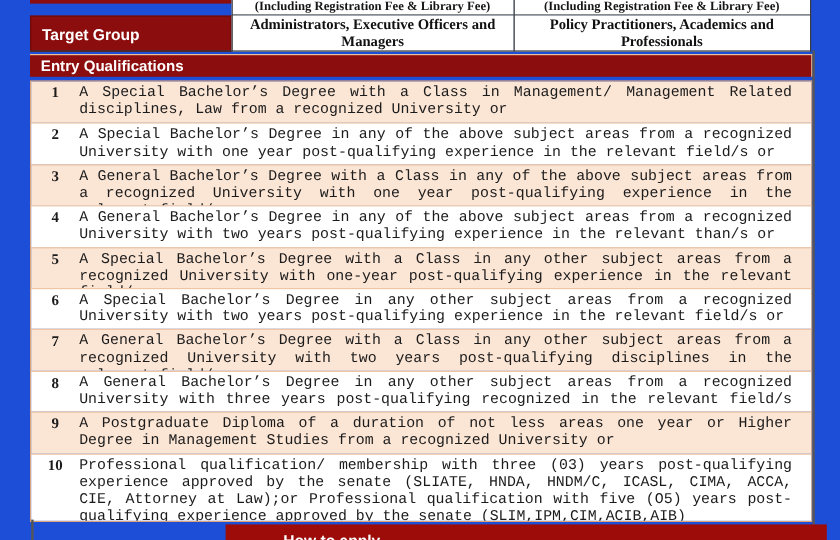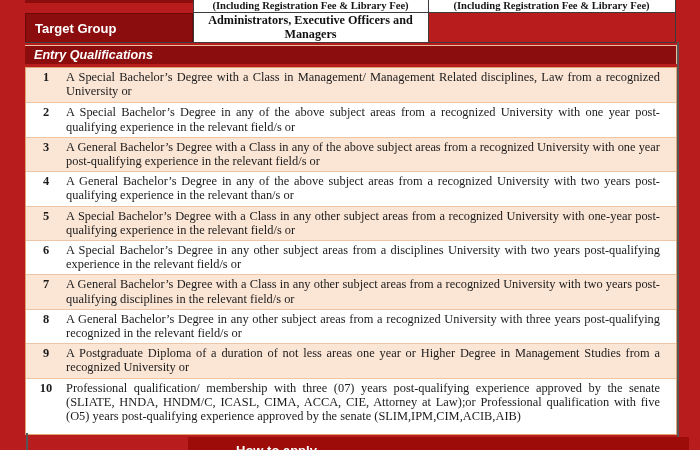--- a/index.html
+++ b/index.html
@@ -1,16 +1,16 @@
 <!DOCTYPE html>
 <html><head>
 <meta charset="utf-8">
 <style>
   html,body{margin:0;padding:0;background:#ffffff;}
-  #page{position:relative;width:700px;height:450px;background:#b91c1c;overflow:hidden;
+  #page{position:relative;width:700px;height:450px;background:#1d4ed8;overflow:hidden;
         font-family:"Liberation Serif",serif;color:#1b1b1b;}
 
   
   .red-sliver{position:absolute;left:25px;top:0;width:168px;height:3px;background:#8c0d0d;}
   .fee-cell{position:absolute;top:0;height:13px;background:#fff;
             font-weight:bold;font-size:10.6px;line-height:12px;text-align:center;
             color:#161616;overflow:hidden;white-space:nowrap;}
   .fee-cell.c1{left:193px;width:235px;}
   .fee-cell.c2{left:428px;width:247px;}
   .hline-under-fee{position:absolute;left:193px;top:12px;width:483px;height:1px;background:#3c3c3c;}
@@ -27,55 +27,56 @@
   .vline{position:absolute;width:1px;background:#3c3c3c;}
   .v1{left:193px;top:0;height:43px;}
   .v2{left:428px;top:0;height:43px;}
   .v3{left:675px;top:0;height:43px;}
   .header-bottom{position:absolute;left:25px;top:42px;width:651px;height:1px;background:#3c3c3c;}
 
   
   .section-bar{position:absolute;left:25px;top:45px;width:652px;height:19px;background:#8c0d0d;
                box-sizing:border-box;border-top:1px solid #e8c09c;border-right:1px solid #e8c09c;
                display:flex;align-items:center;padding-left:9px;
-               font-family:"Liberation Sans",sans-serif;font-weight:600;font-size:12.6px;color:#ffffff;font-style:italic;}
+               font-family:"Liberation Sans",sans-serif;font-weight:600;font-size:12.6px;color:#ffffff;}
 
   .bottom-bar{position:absolute;left:188px;top:437px;width:501px;height:20px;background:#9e0c0a;
               box-sizing:border-box;padding:6px 0 0 48px;
               font-family:"Liberation Sans",sans-serif;font-weight:bold;font-size:13px;color:#ffffff;}
 
   
   .q-table{position:absolute;left:25px;top:67px;width:652px;box-sizing:border-box;
            border:1.5px solid #dfa472;}
   .q-row{display:flex;box-sizing:border-box;height:34.4px;border-top:1px solid #eec6a6;overflow:hidden;}
   .q-row:first-child{border-top:none;}
   .q-row:last-child{height:56px;}
   .q-row:nth-child(odd){background:#fbe5d5;}
   .q-row:nth-child(even){background:#ffffff;}
   .q-num{flex:0 0 40px;text-align:center;font-weight:bold;font-size:12.4px;padding-top:2px;}
   .q-text{flex:1;font-size:12.4px;line-height:14.3px;padding:2px 16px 0 0;
-          text-align:justify;text-justify:inter-word;}
+          text-align:justify;text-justify:inter-word;font-family:Liberation Mono, monospace;}
 
   
   .grey-line-right{position:absolute;left:677px;top:42px;width:1.5px;height:408px;background:#565656;}
   .grey-line-left{position:absolute;left:26px;top:433px;width:1.5px;height:17px;background:#565656;}
 </style>
 </head>
 <body>
 
 <div id="page">
 
   <div class="red-sliver"></div>
 
   <div class="fee-cell c1">(Including Registration Fee &amp; Library Fee)</div>
   <div class="fee-cell c2">(Including Registration Fee &amp; Library Fee)</div>
   <div class="hline-under-fee"></div>
 
   <div class="tg-cell">Target Group</div>
   <div class="grp-cell c1">Administrators, Executive Officers and Managers</div>
+  <div class="grp-cell c2">Policy Practitioners, Academics and Professionals</div>
   <div class="vline v1"></div>
   <div class="vline v2"></div>
   <div class="vline v3"></div>
   <div class="header-bottom"></div>
 
   <div class="section-bar">Entry Qualifications</div>
 
   <div class="q-table">
     <div class="q-row">
       <div class="q-num">1</div>
@@ -92,37 +93,37 @@
     <div class="q-row">
       <div class="q-num">4</div>
       <div class="q-text">A General Bachelor’s Degree in any of the above subject areas from a recognized University with two years post-qualifying experience in the relevant than/s or</div>
     </div>
     <div class="q-row">
       <div class="q-num">5</div>
       <div class="q-text">A Special Bachelor’s Degree with a Class in any other subject areas from a recognized University with one-year post-qualifying experience in the relevant field/s or</div>
     </div>
     <div class="q-row">
       <div class="q-num">6</div>
-      <div class="q-text">A Special Bachelor’s Degree in any other subject areas from a disciplines University with two years post-qualifying experience in the relevant field/s or</div>
+      <div class="q-text">A Special Bachelor’s Degree in any other subject areas from a recognized University with two years post-qualifying experience in the relevant field/s or</div>
     </div>
     <div class="q-row">
       <div class="q-num">7</div>
       <div class="q-text">A General Bachelor’s Degree with a Class in any other subject areas from a recognized University with two years post-qualifying disciplines in the relevant field/s or</div>
     </div>
     <div class="q-row">
       <div class="q-num">8</div>
       <div class="q-text">A General Bachelor’s Degree in any other subject areas from a recognized University with three years post-qualifying recognized in the relevant field/s or</div>
     </div>
     <div class="q-row">
       <div class="q-num">9</div>
       <div class="q-text">A Postgraduate Diploma of a duration of not less areas one year or Higher Degree in Management Studies from a recognized University or</div>
     </div>
     <div class="q-row">
       <div class="q-num">10</div>
-      <div class="q-text">Professional qualification/ membership with three (07) years post-qualifying experience approved by the senate (SLIATE, HNDA, HNDM/C, ICASL, CIMA, ACCA, CIE, Attorney at Law);or Professional qualification with five  (O5) years post-qualifying experience approved by the senate (SLIM,IPM,CIM,ACIB,AIB)</div>
+      <div class="q-text">Professional qualification/ membership with three (03) years post-qualifying experience approved by the senate (SLIATE, HNDA, HNDM/C, ICASL, CIMA, ACCA, CIE, Attorney at Law);or Professional qualification with five  (O5) years post-qualifying experience approved by the senate (SLIM,IPM,CIM,ACIB,AIB)</div>
     </div>
   </div>
 
   <div class="grey-line-right"></div>
   <div class="grey-line-left"></div>
 
   <div class="bottom-bar">How to apply</div>
 
 </div>
 

